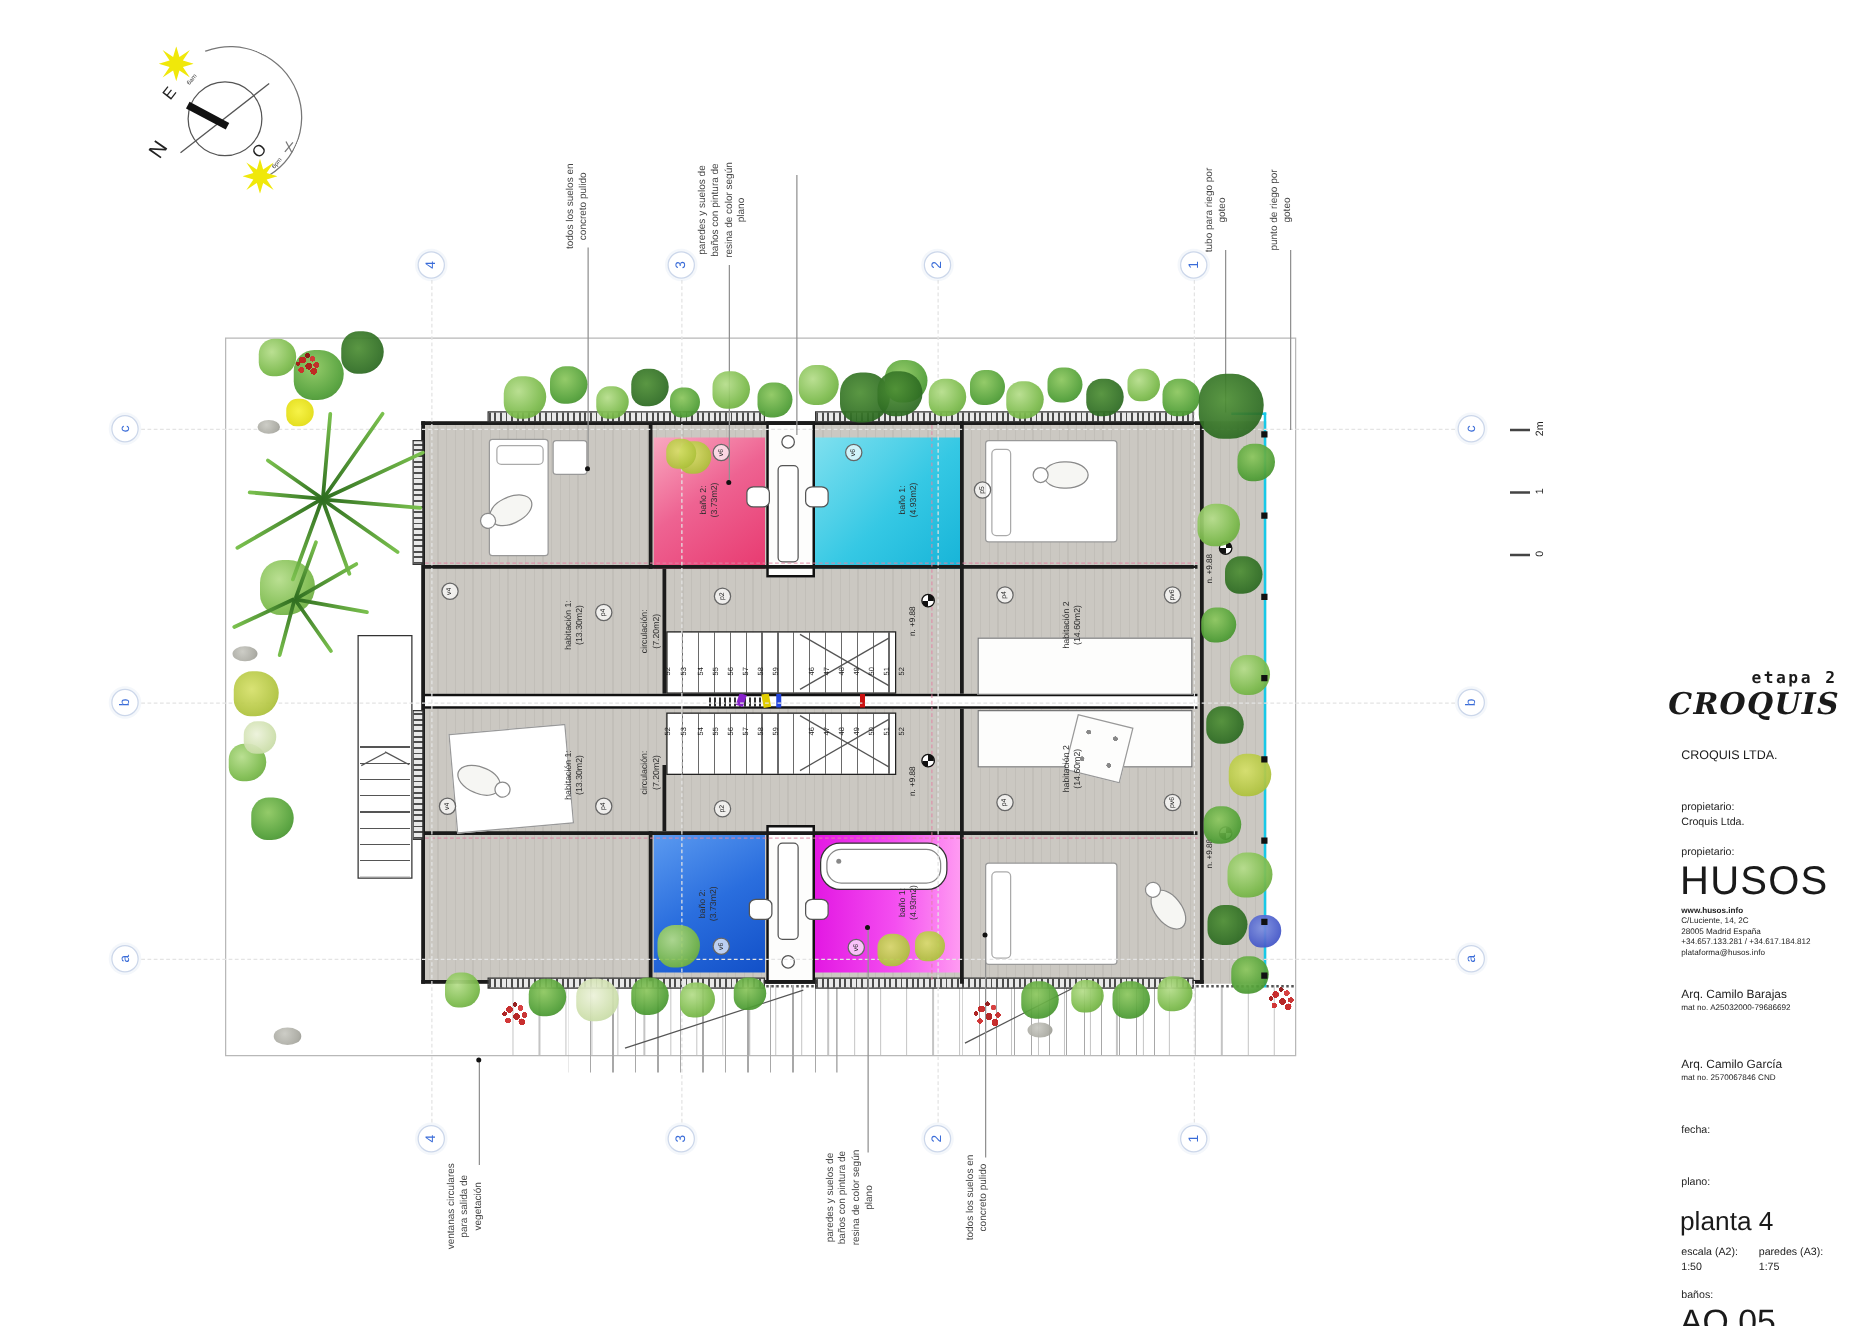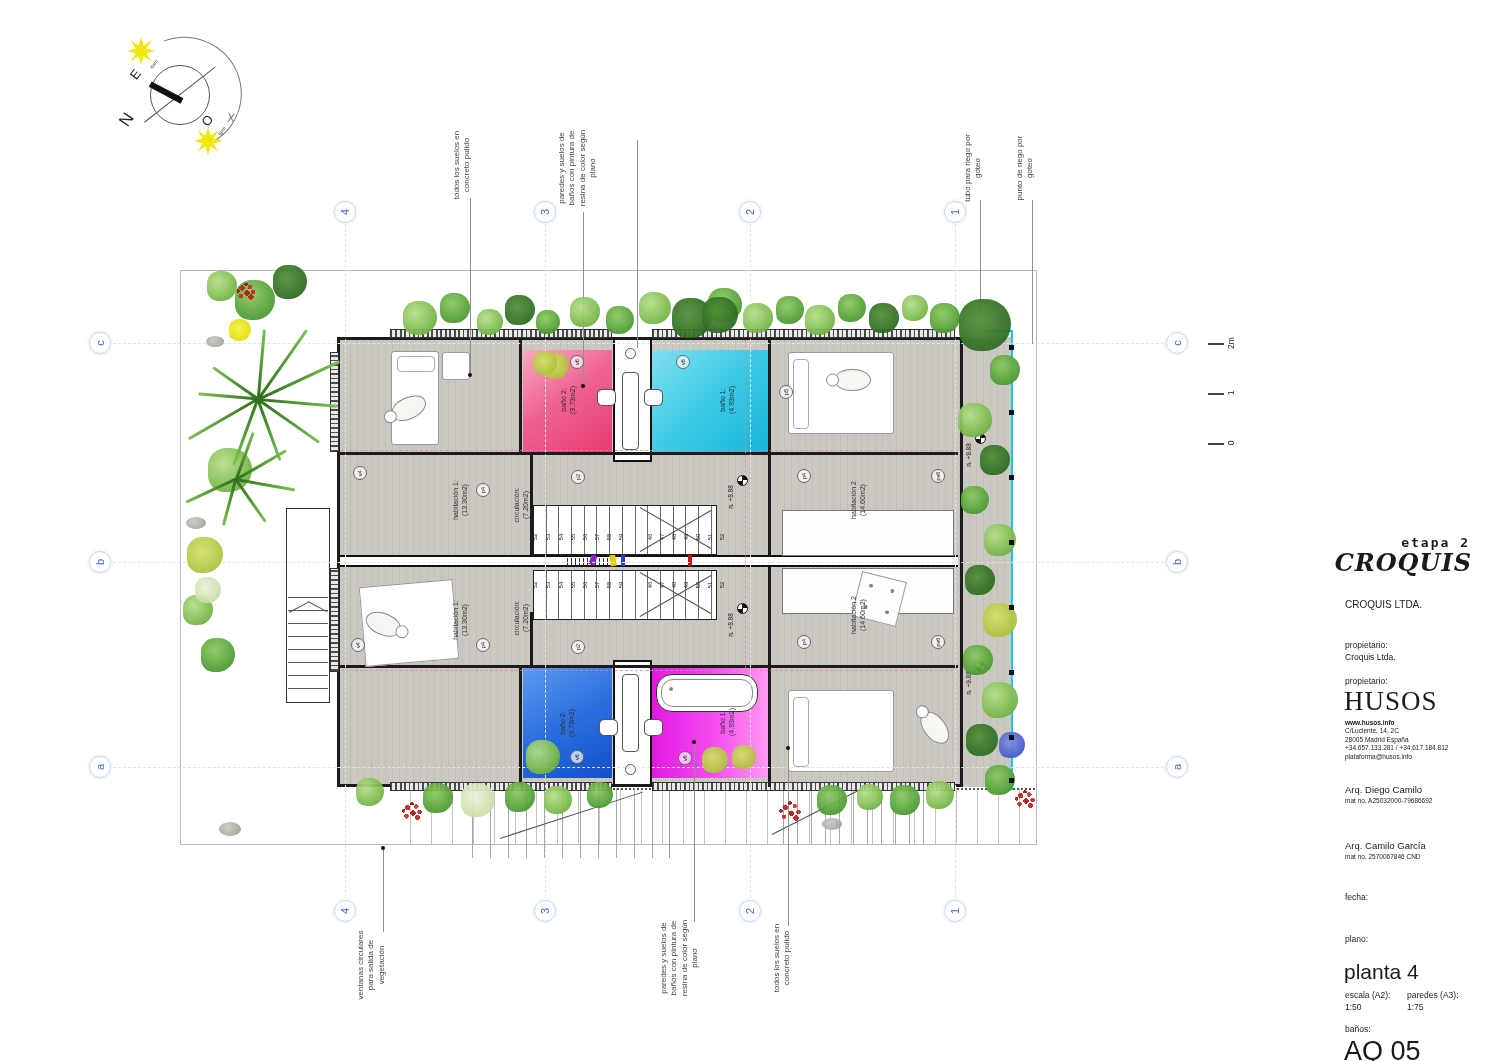--- a/index.html
+++ b/index.html
@@ -473,27 +473,27 @@
       <div style="position: absolute; left: 1009px; top: 778px; width: 5px; height: 5px; background: rgb(17, 17, 17);"></div>
     </div>
 
   <div class="tb" style="left:1330px;top:535px;width:165px;">
     <div style="text-align:right;width:140px;font-family:'DejaVu Sans Mono',monospace;font-weight:bold;font-size:13px;letter-spacing:2px;">etapa 2</div>
     <div style="text-align:right;width:142px;font-family:'DejaVu Serif',serif;font-style:italic;font-weight:bold;font-size:24px;letter-spacing:1px;margin-top:-2px;">CROQUIS</div>
     <div style="font-size:10px;margin:22px 0 0 15px;">CROQUIS LTDA.</div>
     <div class="tb-small" style="margin:30px 0 0 15px;">propietario:</div>
     <div class="tb-small" style="margin:2px 0 0 15px;">Croquis Ltda.</div>
     <div class="tb-small" style="margin:14px 0 0 15px;">propietario:</div>
-    <div style="font-size:27px;letter-spacing:1px;margin:0 0 0 14px;font-family:Liberation Serif, serif;">HUSOS</div>
+    <div style="font-size:32px;letter-spacing:1px;margin:0 0 0 14px;">HUSOS</div>
     <div class="tb-tiny" style="margin:2px 0 0 15px;font-weight:bold;">www.husos.info</div>
     <div class="tb-tiny" style="margin:1px 0 0 15px;">C/Luciente, 14, 2C</div>
     <div class="tb-tiny" style="margin:1px 0 0 15px;">28005 Madrid España</div>
     <div class="tb-tiny" style="margin:1px 0 0 15px;">+34.657.133.281 / +34.617.184.812</div>
     <div class="tb-tiny" style="margin:1px 0 0 15px;">plataforma@husos.info</div>
-    <div class="tb-small" style="margin:24px 0 0 15px;font-size:9.5px;">Arq. Diego Camilo</div>
+    <div class="tb-small" style="margin:24px 0 0 15px;font-size:9.5px;">Arq. Camilo Barajas</div>
     <div class="tb-tiny" style="margin:2px 0 0 15px;">mat no. A25032000-79686692</div>
     <div class="tb-small" style="margin:35px 0 0 15px;font-size:9.5px;">Arq. Camilo García</div>
     <div class="tb-tiny" style="margin:2px 0 0 15px;">mat no. 2570067846 CND</div>
     <div class="tb-small" style="margin:32px 0 0 15px;">fecha:</div>
     <div class="tb-small" style="margin:32px 0 0 15px;">plano:</div>
     <div style="font-size:21px;margin:16px 0 0 14px;">planta 4</div>
     <div style="display:flex;margin:6px 0 0 15px;">
       <div style="width:62px;">
         <div class="tb-small">escala (A2):</div>
         <div class="tb-small" style="margin-top:2px;">1:50</div>

